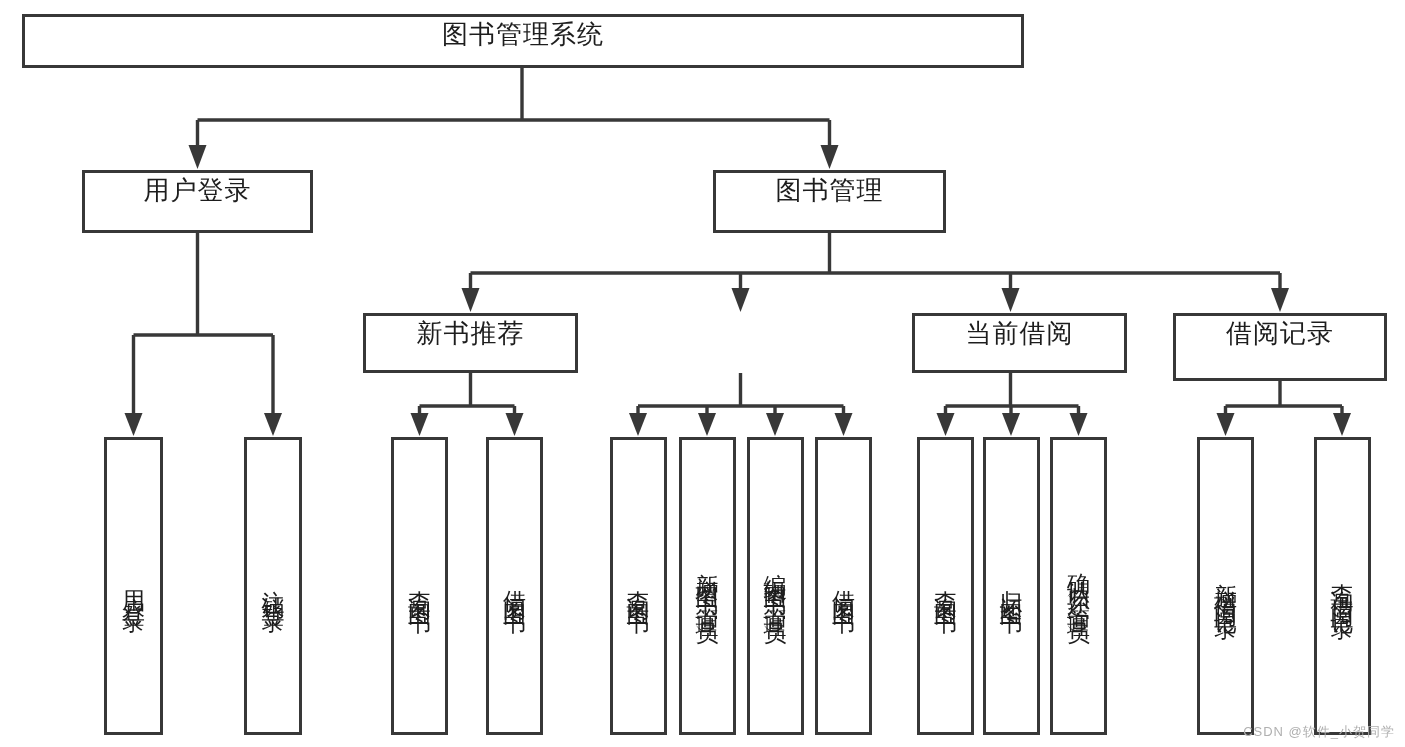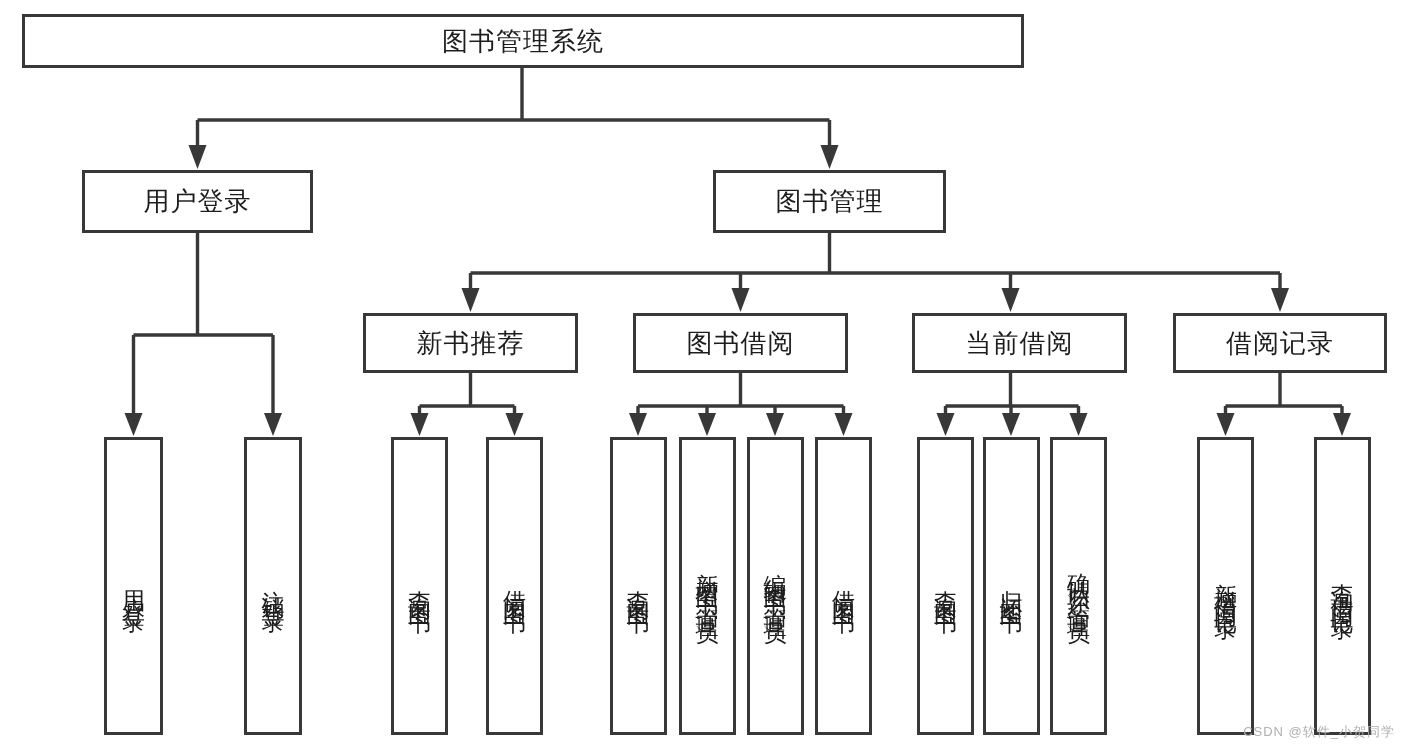--- a/index.html
+++ b/index.html
@@ -17,21 +17,21 @@
     font-family:"Liberation Sans", sans-serif;
     color:var(--text);
   }
   .wires{position:absolute;left:0;top:0;width:1405px;height:747px;}
   .wires path{stroke:var(--line);stroke-width:3.4;fill:none;}
   .wires polygon{fill:var(--line);stroke:none;}
   .node{
     position:absolute;
     background:#fff;
     border:3px solid var(--line);
-    display:flex;align-items:center;justify-content:center;
+    display:flex;justify-content:center;
     box-sizing:border-box;
     font-size:26px;
     letter-spacing:1px;
     white-space:nowrap;
     font-family:Liberation Serif, serif;
   }
   .vnode{
     position:absolute;
     background:#fff;
     border:3px solid var(--line);
@@ -107,27 +107,24 @@
   <div class="node" style="left:82px;top:170px;width:231px;height:63px;">
     <span>用户登录</span>
   </div>
   <div class="node" style="left:713px;top:170px;width:233px;height:63px;">
     <span>图书管理</span>
   </div>
 
   <div class="node" style="left:363px;top:313px;width:215px;height:60px;">
     <span>新书推荐</span>
   </div>
-  <div class="node" style="left:633px;top:313px;width:215px;height:60px;">
-    <span>图书借阅</span>
-  </div>
   <div class="node" style="left:912px;top:313px;width:215px;height:60px;">
     <span>当前借阅</span>
   </div>
-  <div class="node" style="left:1173px;top:313px;width:214px;height:60px;">
+  <div class="node" style="left:1173px;top:313px;width:214px;height:68px;">
     <span>借阅记录</span>
   </div>
 
   <div class="vnode" style="left:104px;top:437px;width:59px;height:298px;">
     <span class="vtext">用户登录</span>
   </div>
   <div class="vnode" style="left:244px;top:437px;width:58px;height:298px;">
     <span class="vtext">注销登录</span>
   </div>
 

